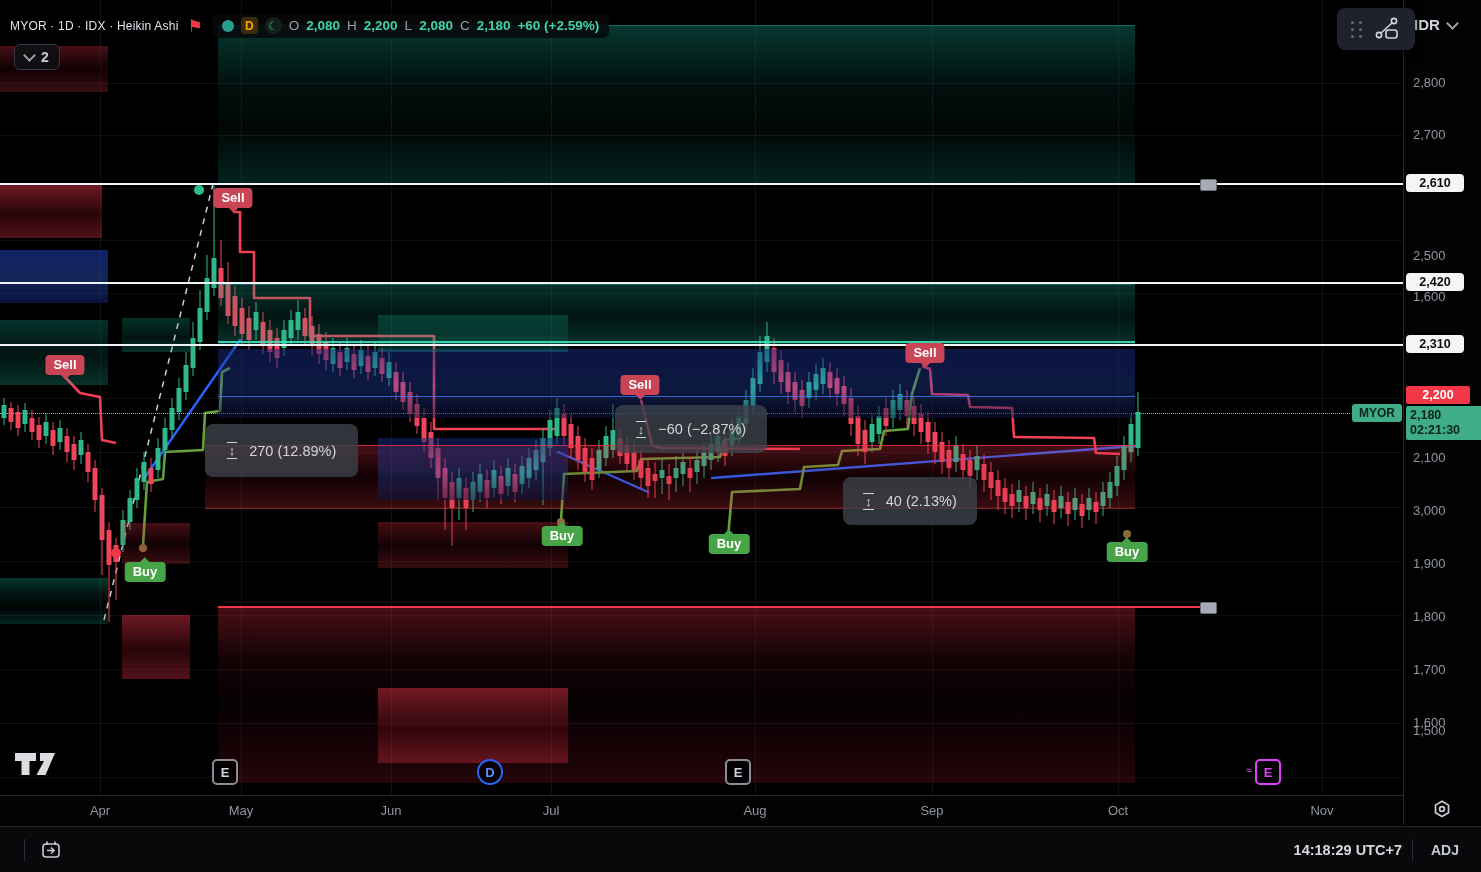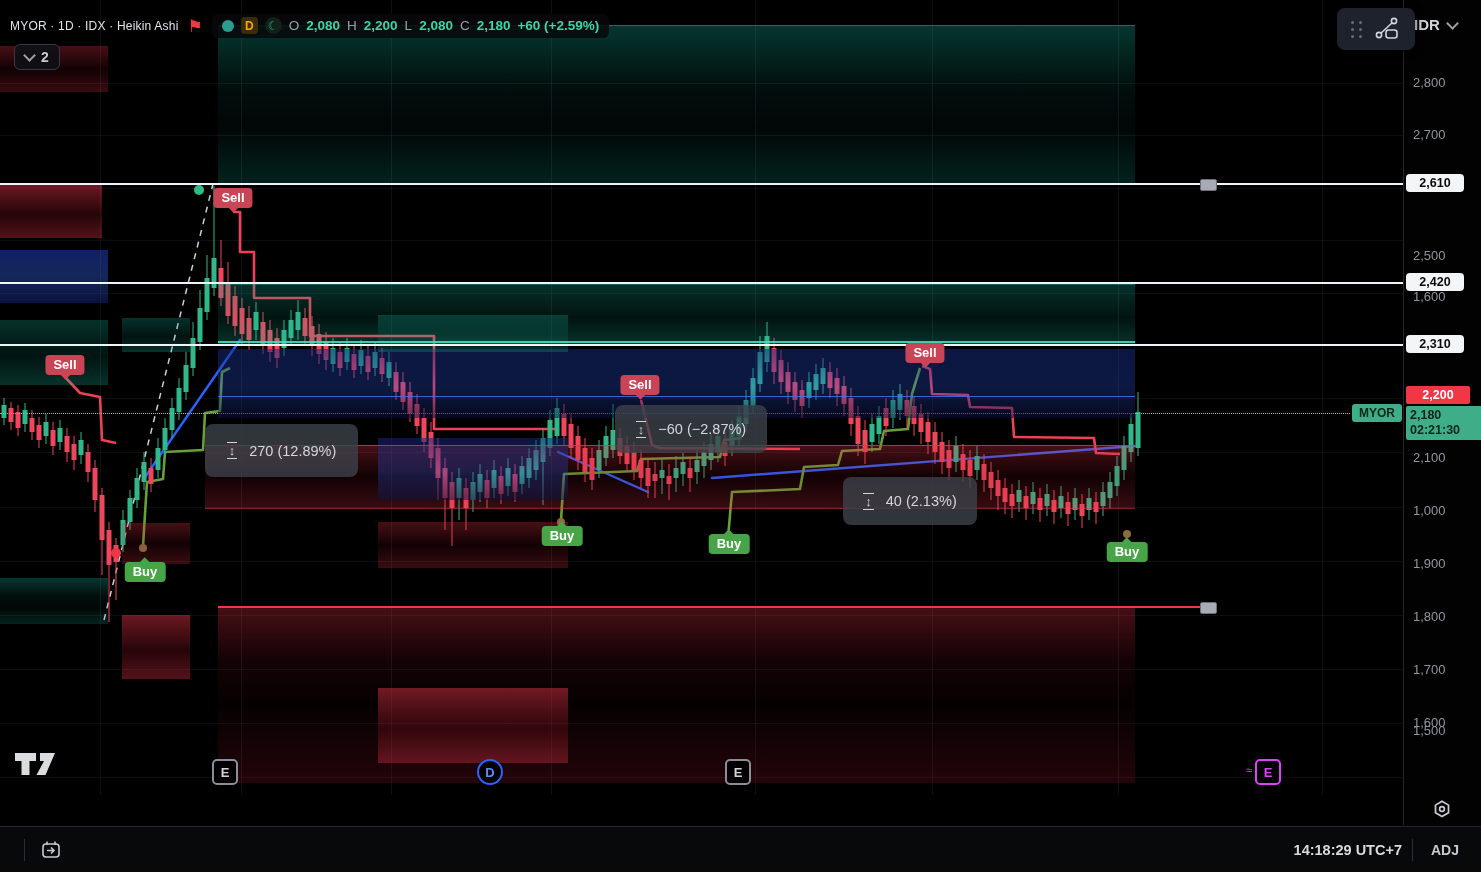--- a/index.html
+++ b/index.html
@@ -523,31 +523,41 @@
     <div id="tag-red" style="top: 386px;">2,200</div>
     <div id="tag-green" style="top: 406px;">
       <div>2,180</div>
       <div>02:21:30</div>
     </div>
   <div class="tick" style="top: 75px;">2,800</div>
       <div class="tick" style="top: 127px;">2,700</div>
       <div class="tick" style="top: 248px;">2,500</div>
       <div class="tick" style="top: 289px;">1,600</div>
       <div class="tick" style="top: 450px;">2,100</div>
-      <div class="tick" style="top: 503px;">1,000</div>
+      <div class="tick" style="top: 503px;">3,000</div>
       <div class="tick" style="top: 556px;">1,900</div>
       <div class="tick" style="top: 609px;">1,800</div>
       <div class="tick" style="top: 662px;">1,700</div>
       <div class="tick" style="top: 715px;">1,600</div>
       <div class="tick" style="top: 723px;">1,500</div>
       <div class="tagw" style="top: 174px;">2,610</div>
       <div class="tagw" style="top: 273px;">2,420</div>
       <div class="tagw" style="top: 335px;">2,310</div>
     </div>
 
+  <div id="time-axis">
+      <div class="month" style="left: 100px;">Apr</div>
+      <div class="month" style="left: 241px;">May</div>
+      <div class="month" style="left: 391px;">Jun</div>
+      <div class="month" style="left: 551px;">Jul</div>
+      <div class="month" style="left: 755px;">Aug</div>
+      <div class="month" style="left: 932px;">Sep</div>
+      <div class="month" style="left: 1118px;">Oct</div>
+      <div class="month" style="left: 1322px;">Nov</div>
+    </div>
   <svg id="gear" viewBox="0 0 24 24">
     <path d="M12 4 l6 3.5 v7 L12 18 l-6 -3.5 v-7 Z" fill="none" stroke="currentColor" stroke-width="1.6"></path>
     <circle cx="12" cy="11" r="2.2" fill="none" stroke="currentColor" stroke-width="1.6"></circle>
   </svg>
 
   <div id="legend">
     <span id="symline">MYOR · 1D · IDX · Heikin Ashi</span>
     <span id="flag">⚑</span>
     <span id="ohlc-pill">
       <span class="lg-ico" id="ico-dot"></span>

